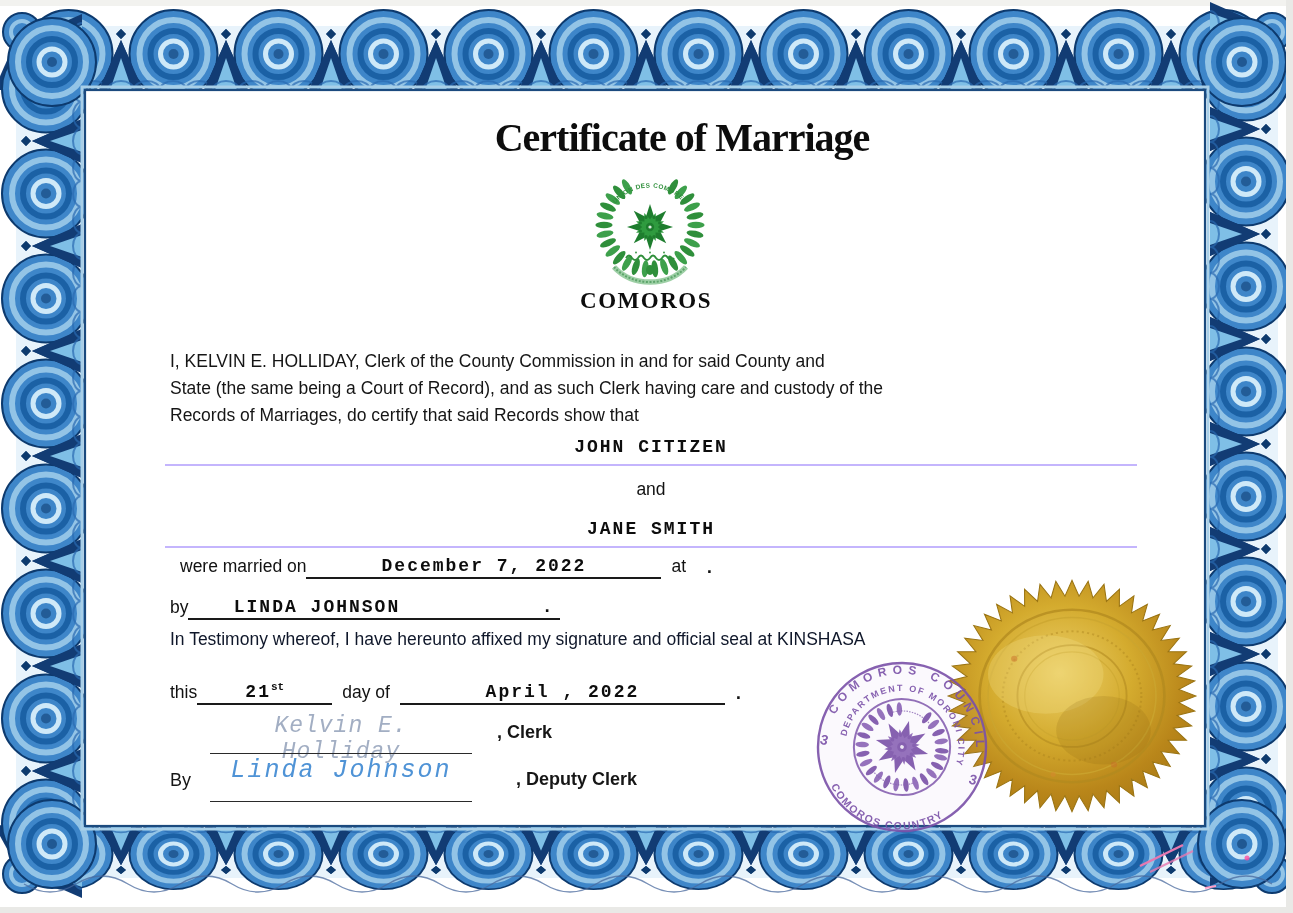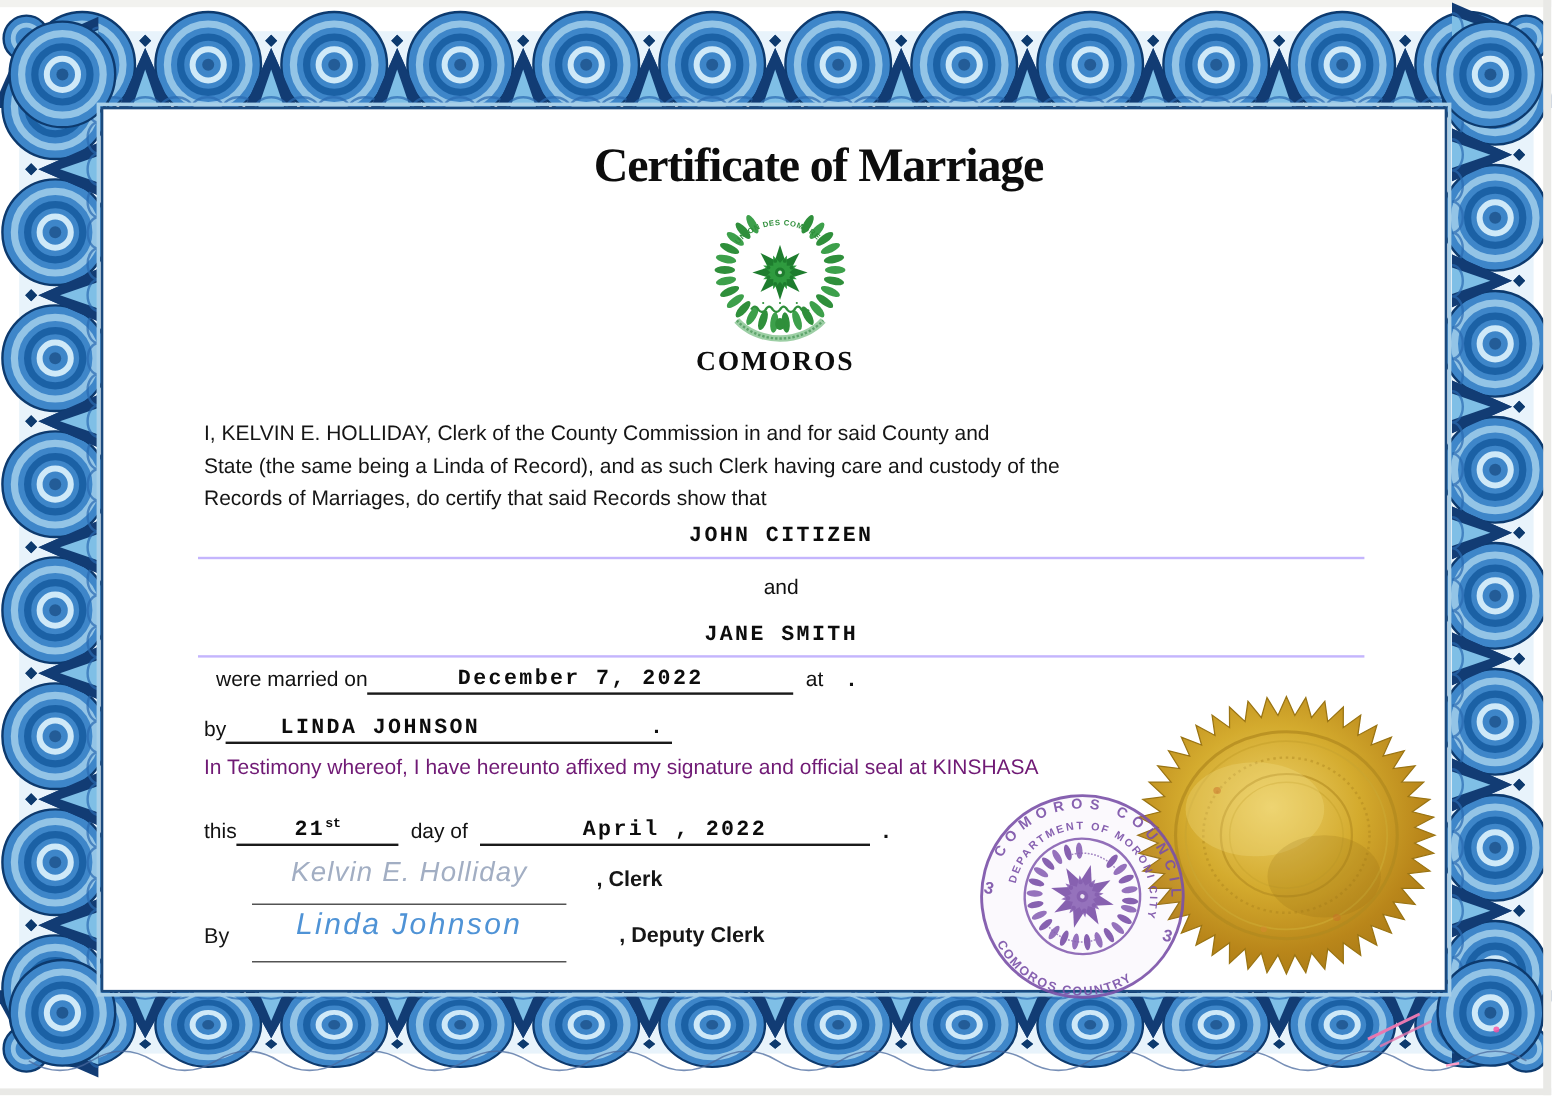--- a/index.html
+++ b/index.html
@@ -19,23 +19,23 @@
   .nameline{left:165px;width:972px;height:27px;text-align:center;border-bottom:2px solid #c4b5fd;}
   .andword{left:165px;top:479px;width:972px;text-align:center;font-size:17.5px;}
   .fieldrow{display:flex;align-items:flex-end;height:28px;font-size:17.5px;}
   .fieldrow .lbl{padding-bottom:2px;white-space:pre;}
   .blank{display:inline-flex;justify-content:center;align-items:flex-end;
          border-bottom:2px solid #1a1a1a;position:relative;}
   .blank .mono{padding-bottom:1px;}
   .period{font-family:"Liberation Mono",monospace;font-weight:700;font-size:18px;padding-bottom:1px;}
   .period-in{position:absolute;right:8px;bottom:1px;font-family:"Liberation Mono",monospace;font-weight:700;font-size:18px;}
   sup{font-size:11px;letter-spacing:0;}
-  .testimony{left:170px;top:629px;width:900px;font-size:17.5px;color:#701a75;}
+  .testimony{left:170px;top:629px;width:900px;font-size:17.5px;color:#0f172a;}
   .sig-line{left:210px;width:262px;border-bottom:1.8px solid #2a2a2a;height:24px;}
-  .signature{width:262px;text-align:center;font-family:Liberation Sans, sans-serif;font-style:italic;}
+  .signature{width:262px;text-align:center;font-family:Liberation Mono, monospace;font-style:italic;}
   .sig-clerk{left:210px;top:713px;font-size:23px;color:#a2aec3;letter-spacing:1px;}
   .sig-deputy{left:210px;top:756px;font-size:25px;color:#4f93d6;letter-spacing:2px;}
   .sig-title{font-size:18px;font-weight:600;color:#161616;}
   .bylabel{left:170px;top:770px;font-size:18px;color:#161616;}
 </style>
 </head>
 <body>
 
 <div class="page">
   <div class="edge-top"></div>
@@ -138,21 +138,21 @@
       <circle cx="1247" cy="858" r="2.5" fill="#ff4fa0" opacity="0.8"></circle>
       <line x1="1205" y1="888" x2="1216" y2="886" stroke="#ff9fc8" stroke-width="2"></line>
     </g>
   </svg>
 
   <div class="abs title">Certificate of Marriage</div>
   <div class="abs country">COMOROS</div>
 
   <div class="abs intro">
     <div>I, KELVIN E. HOLLIDAY, Clerk of the County Commission in and for said County and</div>
-    <div>State (the same being a Linda of Record), and as such Clerk having care and custody of the</div>
+    <div>State (the same being a Court of Record), and as such Clerk having care and custody of the</div>
     <div>Records of Marriages, do certify that said Records show that</div>
   </div>
 
   <div class="abs nameline" style="top:437px;">
     <span class="mono">JOHN CITIZEN</span>
   </div>
   <div class="abs andword">and</div>
   <div class="abs nameline" style="top:519px;">
     <span class="mono">JANE SMITH</span>
   </div>

